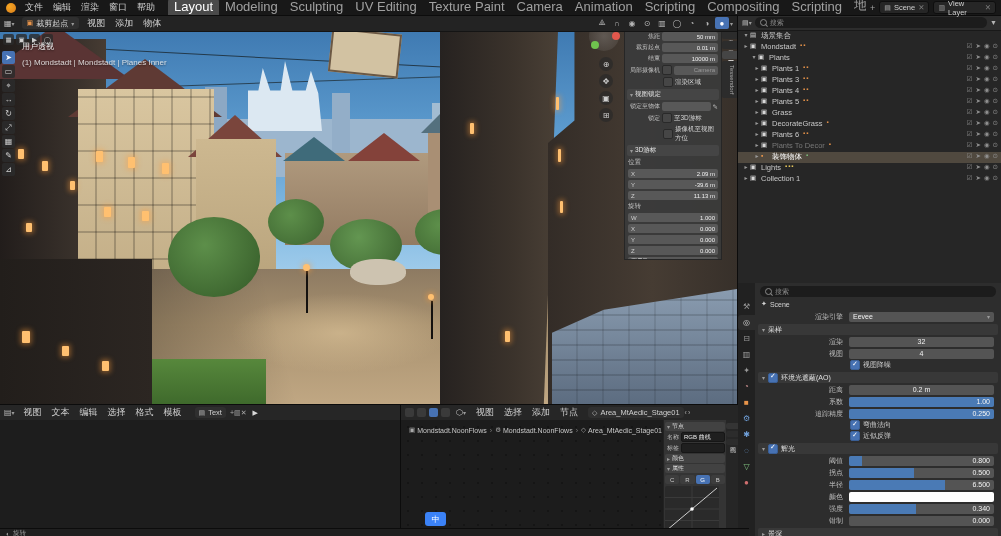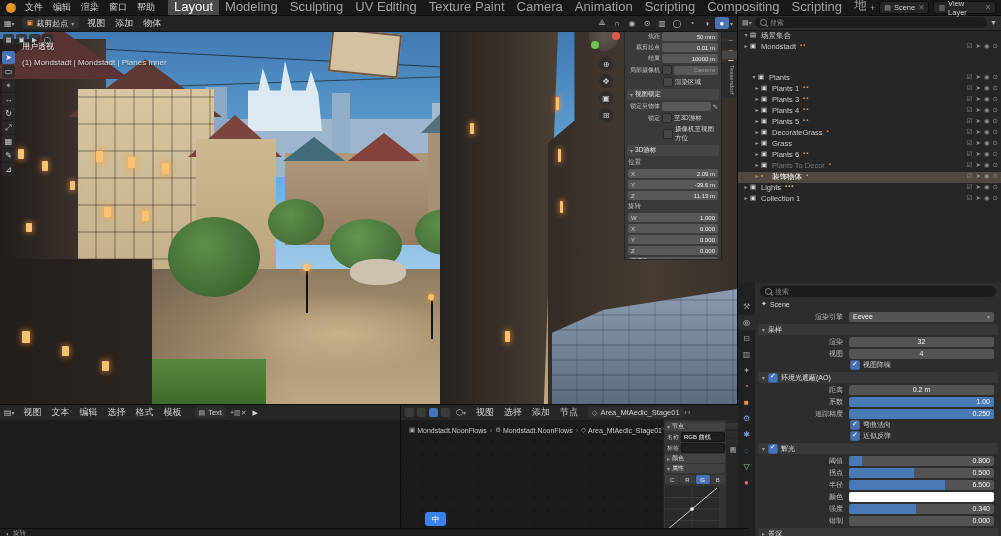--- a/index.html
+++ b/index.html
@@ -439,21 +439,21 @@
             <span>▪</span>
             <span>▪</span>
           </span>
           <span class="ol-toggles">
             <span>☑</span>
             <span>➤</span>
             <span>◉</span>
             <span>⊙</span>
           </span>
         </div>
-        <div class="ol-row" style="padding-left: 12px; margin-top: 20px;">
+        <div class="ol-row" style="padding-left: 12px;">
           <span class="ol-caret">▾</span>
           <span class="ol-ic collection">▣</span>
           <span class="ol-label">Plants</span>
           <span class="ol-toggles">
             <span>☑</span>
             <span>➤</span>
             <span>◉</span>
             <span>⊙</span>
           </span>
         </div>
@@ -513,35 +513,35 @@
           <span class="ol-toggles">
             <span>☑</span>
             <span>➤</span>
             <span>◉</span>
             <span>⊙</span>
           </span>
         </div>
         <div class="ol-row" style="padding-left: 15px;">
           <span class="ol-caret">▸</span>
           <span class="ol-ic collection">▣</span>
+          <span class="ol-label">Grass</span>
+          <span class="ol-toggles">
+            <span>☑</span>
+            <span>➤</span>
+            <span>◉</span>
+            <span>⊙</span>
+          </span>
+        </div>
+        <div class="ol-row" style="padding-left: 15px;">
+          <span class="ol-caret">▸</span>
+          <span class="ol-ic collection">▣</span>
           <span class="ol-label">DecorateGrass</span>
           <span class="ol-chips">
             <span>▪</span>
           </span>
-          <span class="ol-toggles">
-            <span>☑</span>
-            <span>➤</span>
-            <span>◉</span>
-            <span>⊙</span>
-          </span>
-        </div>
-        <div class="ol-row" style="padding-left: 15px;">
-          <span class="ol-caret">▸</span>
-          <span class="ol-ic collection">▣</span>
-          <span class="ol-label">Grass</span>
           <span class="ol-toggles">
             <span>☑</span>
             <span>➤</span>
             <span>◉</span>
             <span>⊙</span>
           </span>
         </div>
         <div class="ol-row" style="padding-left: 15px;">
           <span class="ol-caret">▸</span>
           <span class="ol-ic collection">▣</span>

